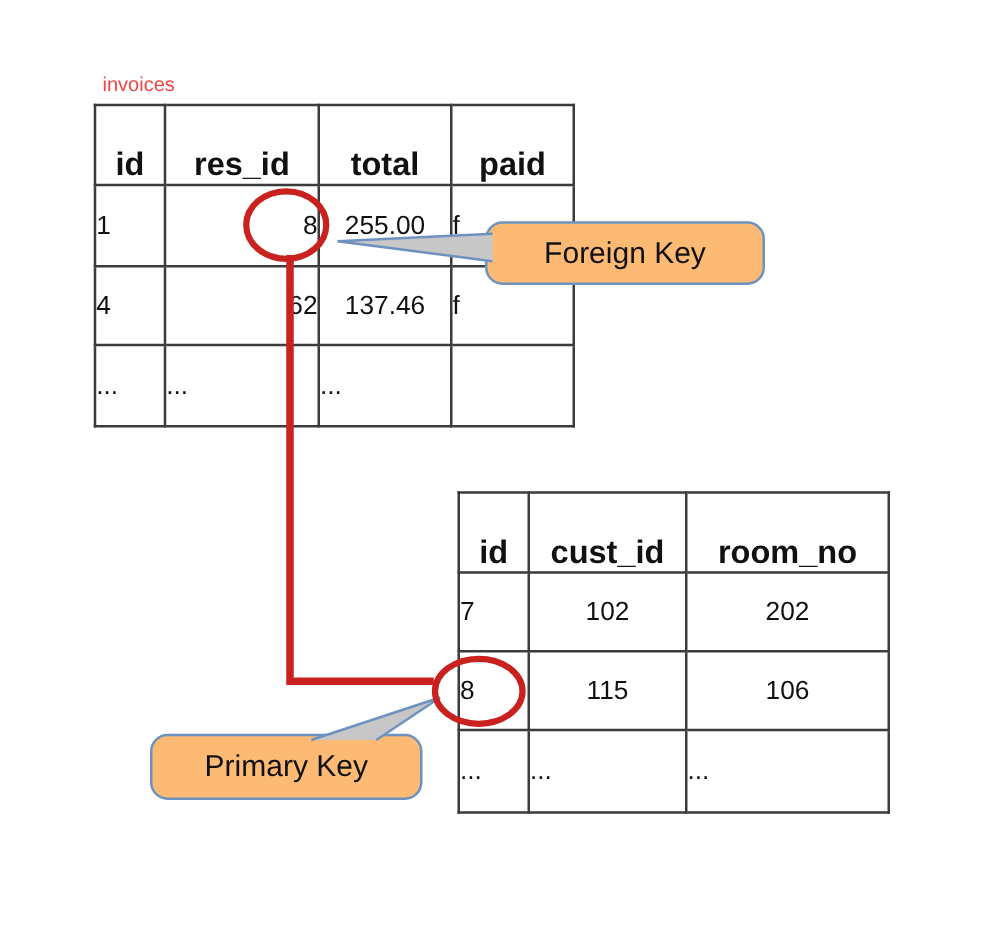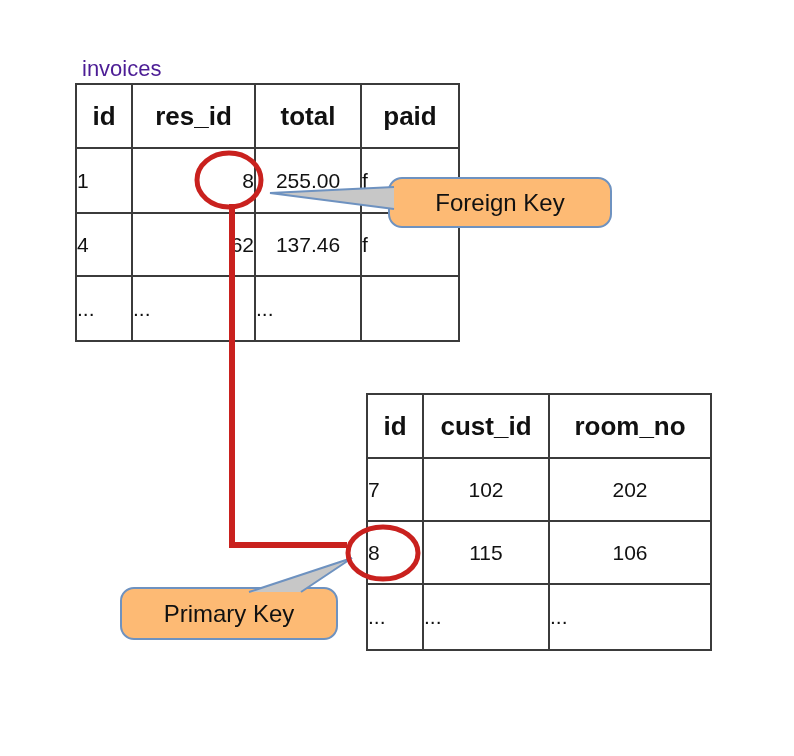--- a/index.html
+++ b/index.html
@@ -9,23 +9,23 @@
     height: 756px;
     background: #ffffff;
     overflow: hidden;
     font-family: "Liberation Sans", sans-serif;
     color: #111111;
   }
 
   
   .tbl-title {
     position: absolute;
-    font-size: 22px;
+    font-size: 16px;
     line-height: 24px;
-    color: #4c1d95;
+    color: #ef4444;
   }
   .title-invoices     { left: 82px;  top: 57px;  }
   .title-reservations { left: 375px; top: 366px; }
 
   
   table.tbl {
     position: absolute;
     border-collapse: collapse;
     table-layout: fixed;
   }
@@ -36,21 +36,21 @@
     border: 2px solid #3b3b3b;
     padding: 0;
     overflow: hidden;
     white-space: nowrap;
   }
   .tbl th {
     font-size: 26px;
     font-weight: bold;
     text-align: center;
     vertical-align: bottom;
-    padding-bottom: 15px;
+    padding-bottom: 0;
   }
   .tbl td {
     font-size: 21px;
     font-weight: normal;
     vertical-align: middle;
   }
   
   .al   { text-align: left;  padding-left: 9px;  }
   .al12 { text-align: left;  padding-left: 12px; }
   .ar20 { text-align: right; padding-right: 20px; }

